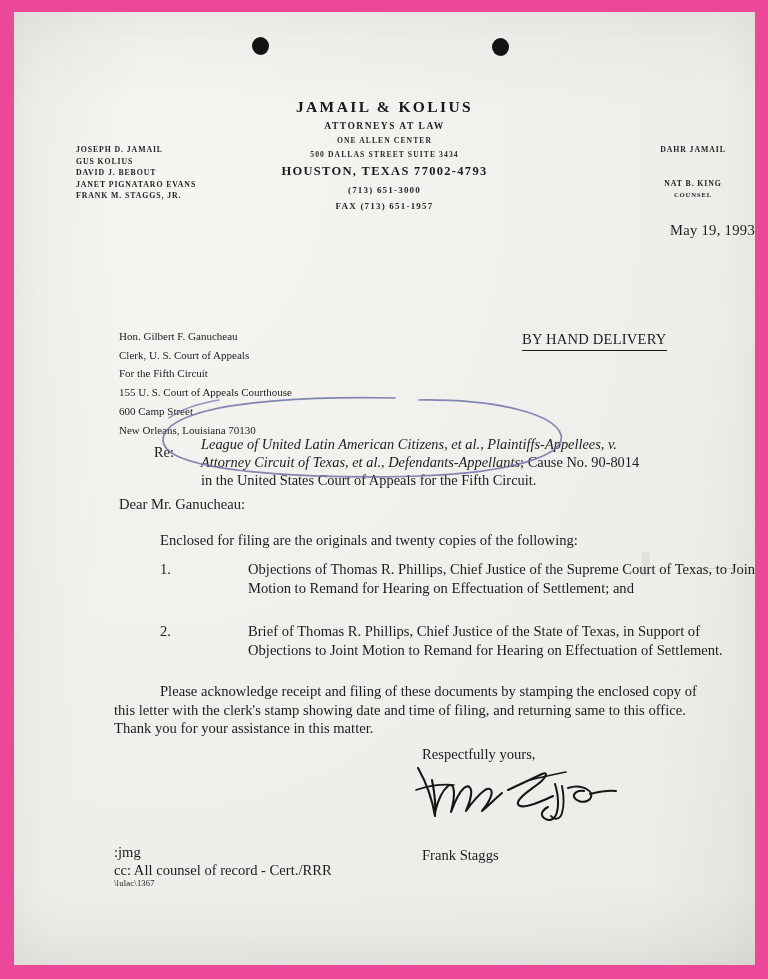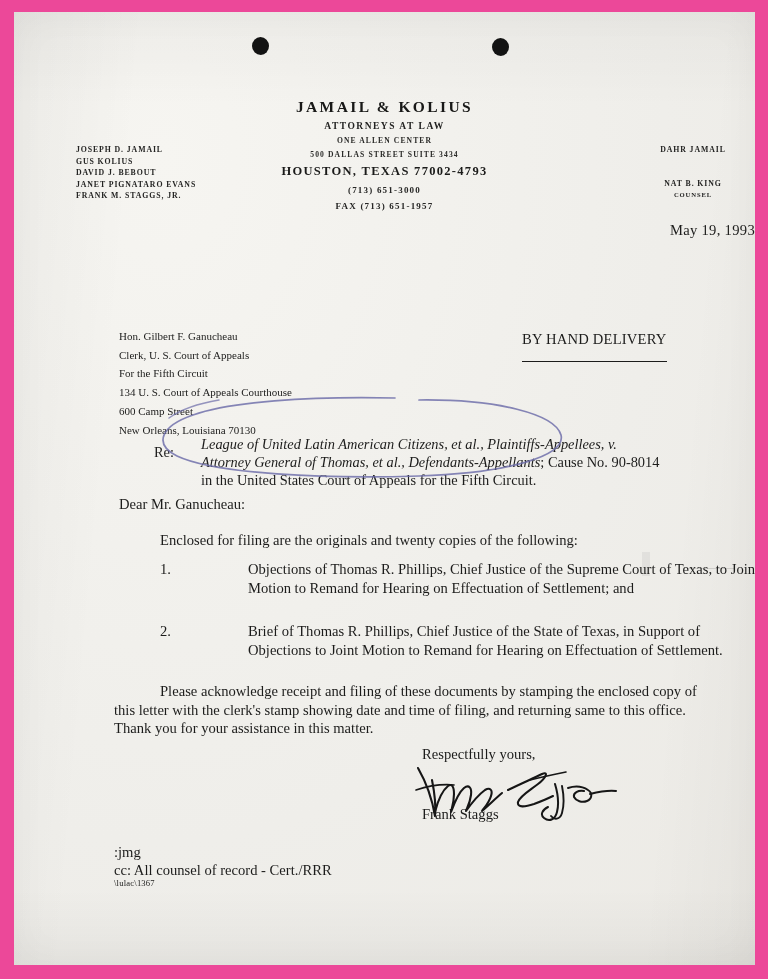--- a/index.html
+++ b/index.html
@@ -149,21 +149,21 @@
     font-size: 14.6px;
     letter-spacing: 0.3px;
   }
 
   #delivery-method {
     left: 508px;
     top: 318px;
     font-size: 14.6px;
     letter-spacing: 0.2px;
     border-bottom: 1.3px solid #1c1c1b;
-    padding-bottom: 12px;
+    padding-bottom: 1px;
   }
 
   #addressee-block {
     left: 105px;
     top: 315px;
     line-height: 18.7px;
     font-size: 11px;
   }
 
   
@@ -235,21 +235,21 @@
   #signature-mark {
     position: absolute;
     left: 398px;
     top: 748px;
     width: 210px;
     height: 62px;
   }
 
   #signer-name {
     left: 408px;
-    top: 793px;
+    top: 834px;
   }
 
   #footer-notations {
     left: 100px;
     top: 832px;
     line-height: 17.5px;
   }
   #file-reference {
     position: absolute;
     left: 100px;
@@ -319,30 +319,30 @@
     </div>
 
     <div class="doc-text" id="letter-date">May 19, 1993</div>
 
     <div class="doc-text" id="delivery-method">BY HAND DELIVERY</div>
 
     <div class="doc-text" id="addressee-block">
       <div>Hon. Gilbert F. Ganucheau</div>
       <div>Clerk, U. S. Court of Appeals</div>
       <div>For the Fifth Circuit</div>
-      <div>134 U. S. Court of Appeals Courthouse</div>
+      <div>155 U. S. Court of Appeals Courthouse</div>
       <div>600 Camp Street</div>
       <div>New Orleans, Louisiana   70130</div>
     </div>
 
     <div class="doc-text" id="re-block">
       <span id="re-label">Re:</span>
       <div id="re-body">
         <div><i>League of United Latin American Citizens, et al., Plaintiffs-Appellees, v.</i></div>
-        <div><i>Attorney General of Thomas, et al., Defendants-Appellants</i><span>; Cause No. 90-8014</span></div>
+        <div><i>Attorney Circuit of Texas, et al., Defendants-Appellants</i><span>; Cause No. 90-8014</span></div>
         <div>in the United States Court of Appeals for the Fifth Circuit.</div>
       </div>
     </div>
 
     <svg id="annotation-ellipse" viewBox="0 0 410 86">
       <path d="M 262 6
                C 340 5, 398 20, 404 41
                C 409 61, 355 79, 262 82
                C 168 85, 58 80, 20 62
                C -4 50, 4 32, 36 21

